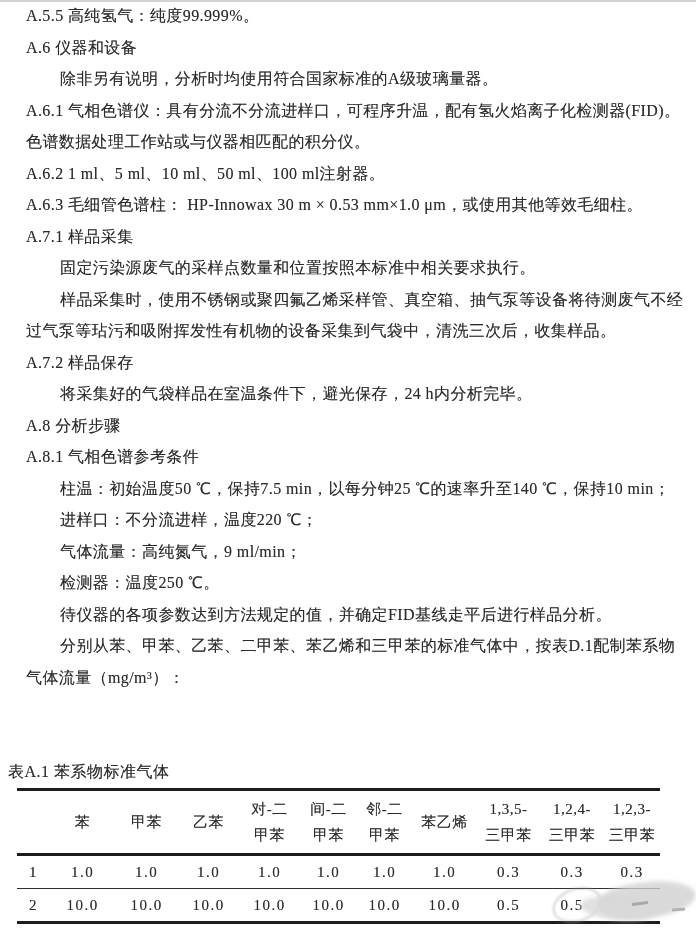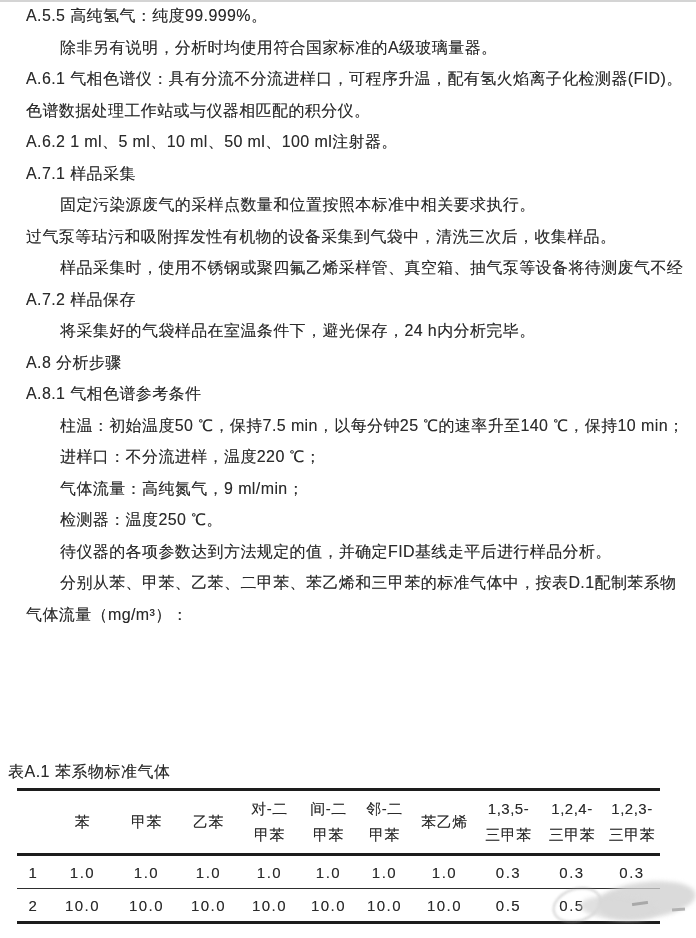--- a/index.html
+++ b/index.html
@@ -2,21 +2,21 @@
 <html><head>
 <meta charset="utf-8">
 <style>
   html,body { margin:0; padding:0; background:#e8e8e8; }
   .page {
     position:relative;
     width:696px; height:938px;
     margin:0 auto;
     background:#ffffff;
     overflow:hidden;
-    font-family:Liberation Sans, sans-serif;
+    font-family:Liberation Serif, serif;
     color:#2b2b2b;
   }
   .scan-edge {
     position:absolute; left:0; top:0; width:696px; height:2px;
     background:#bdbdbd; opacity:.65;
   }
   .content {
     position:absolute; left:26px; top:0; width:644px;
   }
   .ln {
@@ -81,28 +81,30 @@
   }
 </style>
 </head>
 <body>
 
 <div class="page">
   <div class="scan-edge"></div>
 
   <div class="content">
     <div class="ln">A.5.5 高纯氢气：纯度99.999%。</div>
+    <div class="ln">A.6 仪器和设备</div>
     <div class="ln ind">除非另有说明，分析时均使用符合国家标准的A级玻璃量器。</div>
     <div class="ln">A.6.1 气相色谱仪：具有分流不分流进样口，可程序升温，配有氢火焰离子化检测器(FID)。</div>
     <div class="ln">色谱数据处理工作站或与仪器相匹配的积分仪。</div>
     <div class="ln">A.6.2 1 ml、5 ml、10 ml、50 ml、100 ml注射器。</div>
+    <div class="ln">A.6.3 毛细管色谱柱： HP-Innowax 30 m × 0.53 mm×1.0 μm，或使用其他等效毛细柱。</div>
     <div class="ln">A.7.1 样品采集</div>
     <div class="ln ind">固定污染源废气的采样点数量和位置按照本标准中相关要求执行。</div>
+    <div class="ln ind">样品采集时，使用不锈钢或聚四氟乙烯采样管、真空箱、抽气泵等设备将待测废气不经</div>
     <div class="ln">过气泵等玷污和吸附挥发性有机物的设备采集到气袋中，清洗三次后，收集样品。</div>
-    <div class="ln ind">样品采集时，使用不锈钢或聚四氟乙烯采样管、真空箱、抽气泵等设备将待测废气不经</div>
     <div class="ln">A.7.2 样品保存</div>
     <div class="ln ind">将采集好的气袋样品在室温条件下，避光保存，24 h内分析完毕。</div>
     <div class="ln">A.8 分析步骤</div>
     <div class="ln">A.8.1 气相色谱参考条件</div>
     <div class="ln ind">柱温：初始温度50 ℃，保持7.5 min，以每分钟25 ℃的速率升至140 ℃，保持10 min；</div>
     <div class="ln ind">进样口：不分流进样，温度220 ℃；</div>
     <div class="ln ind">气体流量：高纯氮气，9 ml/min；</div>
     <div class="ln ind">检测器：温度250 ℃。</div>
     <div class="ln ind">待仪器的各项参数达到方法规定的值，并确定FID基线走平后进行样品分析。</div>
     <div class="ln ind">分别从苯、甲苯、乙苯、二甲苯、苯乙烯和三甲苯的标准气体中，按表D.1配制苯系物</div>

